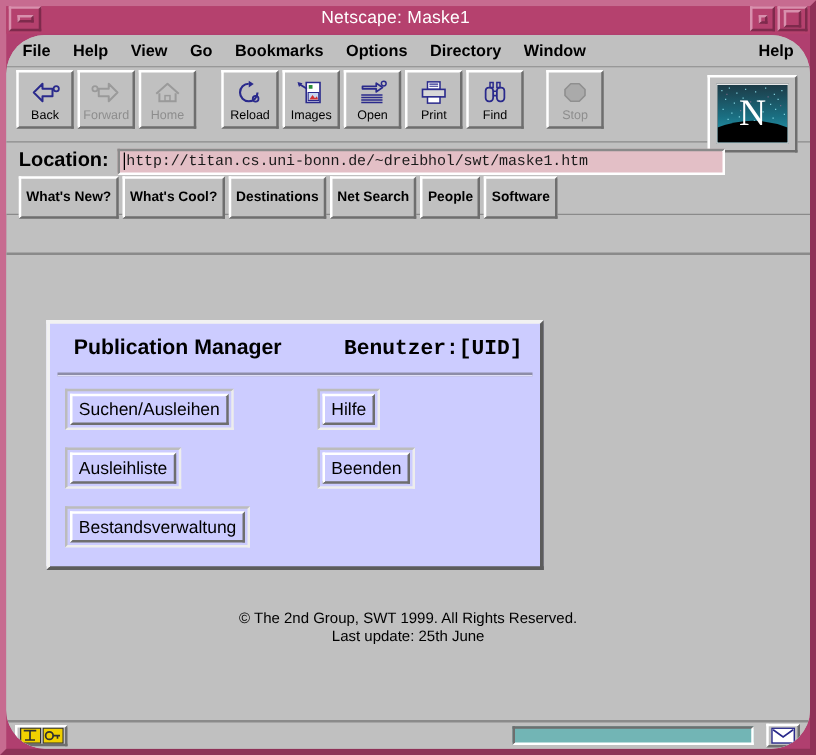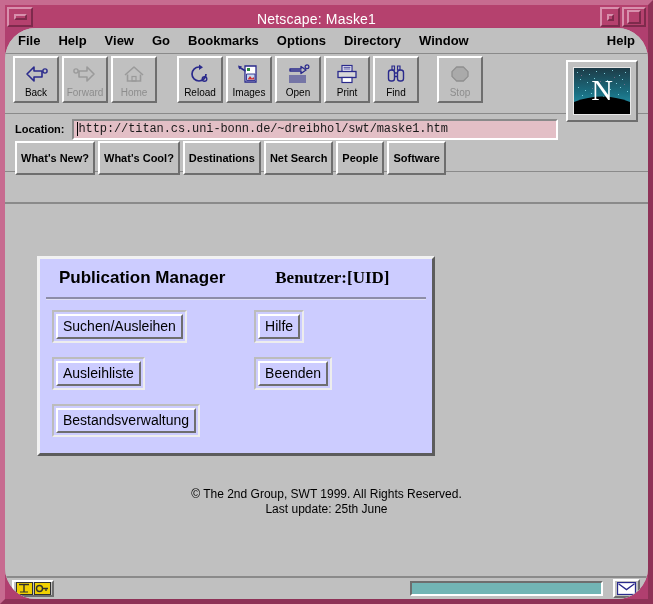--- a/index.html
+++ b/index.html
@@ -31,21 +31,21 @@
     border-left-color: #c76b90;
     border-right-color: #8e3257;
     border-bottom-color: #8e3257;
   }
   .wm-titlebar {
     position: absolute;
     left: 5px; top: 5px;
     width: 643px; height: 22px;
     background: #b5416e;
     display: flex;
-    align-items: flex-end;
+    align-items: flex-start;
   }
   .wm-btn {
     box-sizing: border-box;
     background: #b5416e;
     border: 2px solid #b5416e;
     border-top-color: #d890ad;
     border-left-color: #d890ad;
     border-right-color: #7e2a4c;
     border-bottom-color: #7e2a4c;
     display: flex;
@@ -196,21 +196,21 @@
   .locbar {
     height: 30px;
     background: #c0c0c0;
     display: flex;
     align-items: center;
     padding-left: 10px;
     box-sizing: border-box;
   }
   .loc-label {
     font-family: "Liberation Sans", sans-serif;
-    font-size: 11px;
+    font-size: 16px;
     font-weight: bold;
     color: #000000;
     margin-right: 7px;
     white-space: nowrap;
   }
   .loc-input {
     width: 486px;
     height: 21px;
     box-sizing: border-box;
     background: #e3bfc6;
@@ -298,21 +298,21 @@
   }
   .pm-title {
     font-family: "Liberation Sans", sans-serif;
     font-size: 17px;
     font-weight: bold;
     color: #000000;
     margin-left: 19px;
     white-space: nowrap;
   }
   .pm-user {
-    font-family: Liberation Serif, serif;
+    font-family: Liberation Mono, monospace;
     font-size: 17px;
     font-weight: bold;
     color: #000000;
     margin-left: 50px;
     white-space: nowrap;
   }
   .pm-rule {
     height: 2px;
     margin: 9px 6px 0 6px;
     background: #8d8da8;

